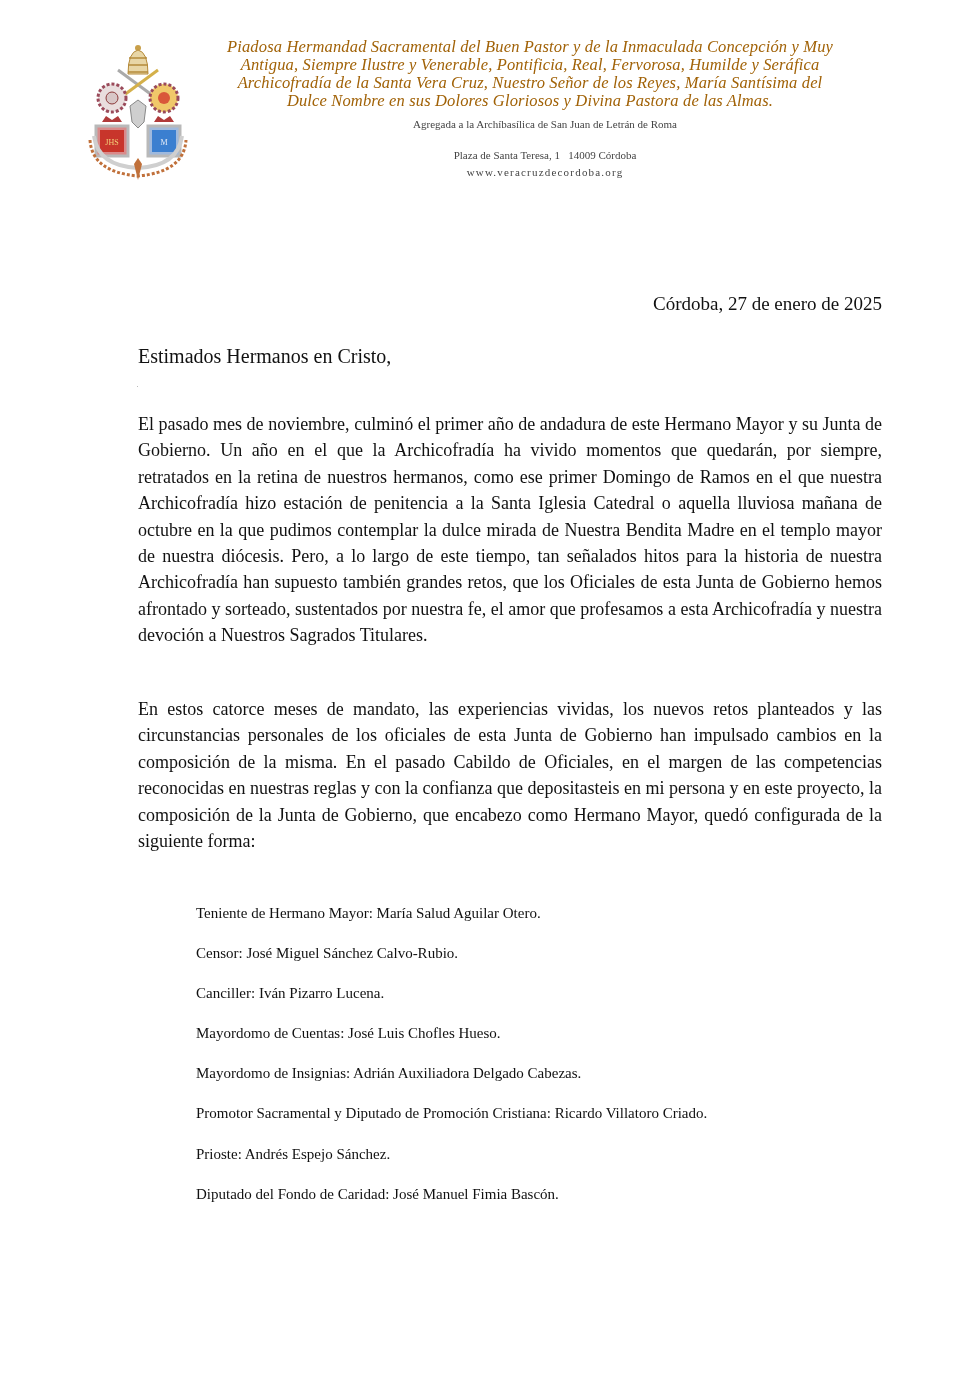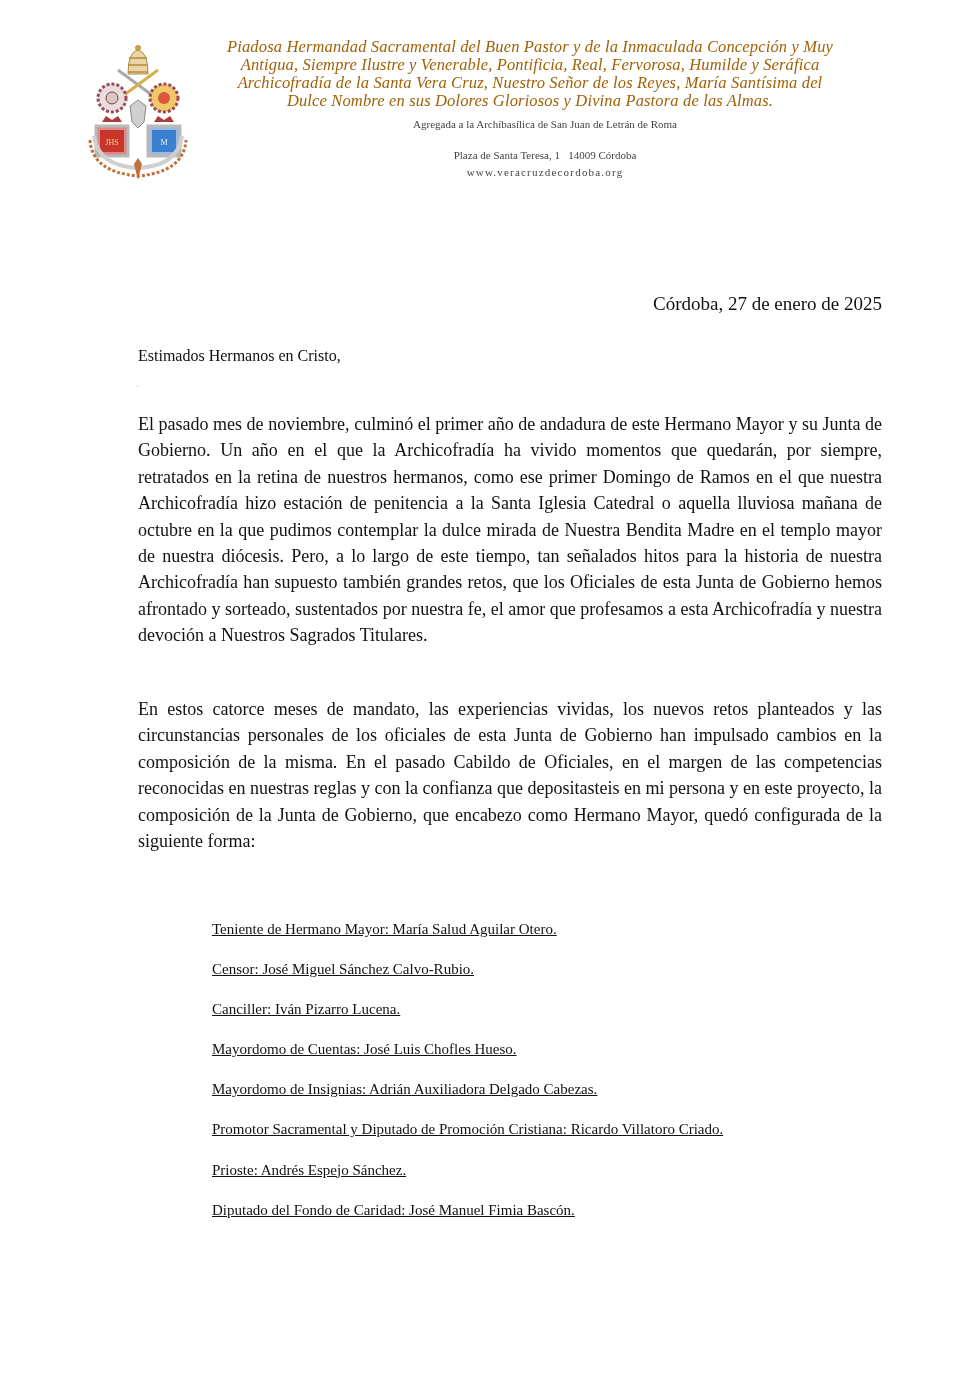--- a/index.html
+++ b/index.html
@@ -62,21 +62,21 @@
       top: 252px;
       font-size: 19px;
       line-height: 24px;
       white-space: nowrap;
       margin-top: 40px;
     }
     .salutation {
       position: absolute;
       left: 138px;
       top: 344px;
-      font-size: 16px;
+      font-size: 20px;
       line-height: 24px;
     }
     .stray-dot {
       position: absolute;
       left: 137px;
       top: 386px;
       width: 1px; height: 1px;
       background: #bbbbbb;
     }
     .para {
@@ -89,24 +89,23 @@
       hyphens: none;
     }
     .p1 { top: 411px; }
     .p2 { top: 696px; }
 
     .officers {
       position: absolute;
       left: 196px;
       top: 903px;
       width: 700px;
-      margin: 16px;
+      margin: 0;
       padding: 0;
       list-style: none;
-      text-decoration: underline;
     }
     .officers li {
       font-size: 15px;
       line-height: 20px;
       height: 40.1px;
       white-space: nowrap;
     }
   </style>
 </head>
 <body>

